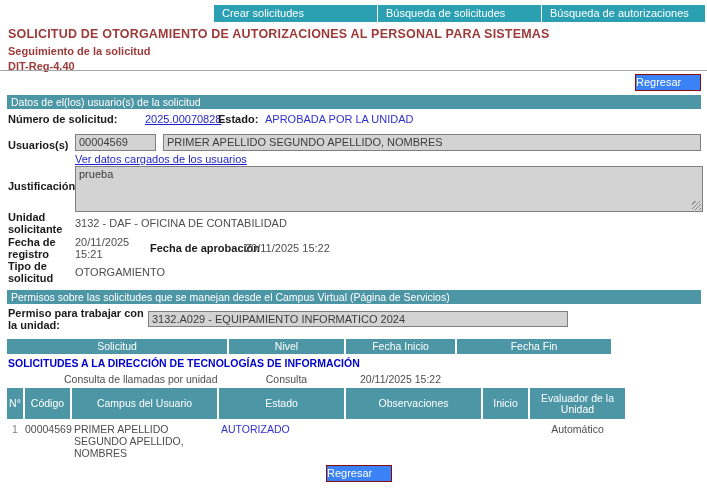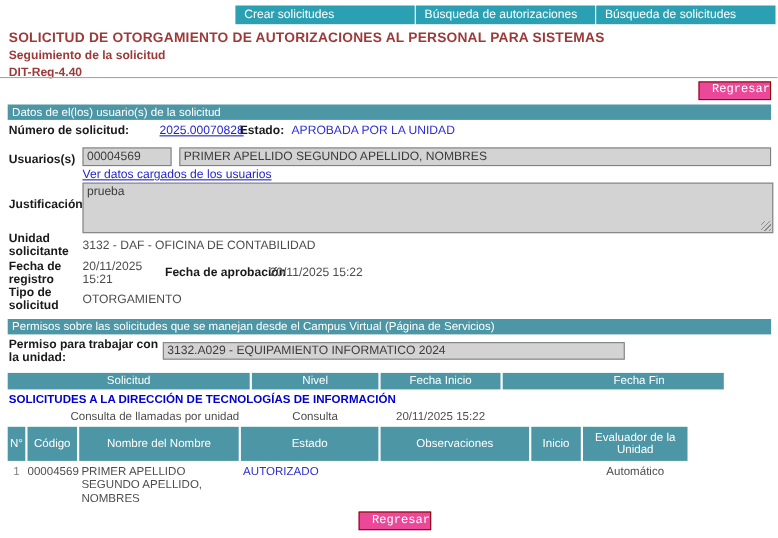--- a/index.html
+++ b/index.html
@@ -6,21 +6,21 @@
   body{width:707px;height:489px;position:relative;font-family:"Liberation Sans",sans-serif;font-size:11px;color:#1a1a1a;overflow:hidden;}
   .abs{position:absolute;}
   
   .nav{position:absolute;top:5px;left:214px;display:flex;gap:1px;}
   .nav-btn{width:163px;height:17px;background:#2ba0b3;color:#fff;box-sizing:border-box;padding:2px 0 0 8px;font-size:11px;cursor:pointer;}
   
   .page-title{position:absolute;top:27px;left:8px;color:#9c3a39;font-weight:bold;font-size:12.5px;letter-spacing:.2px;}
   .sub-title{position:absolute;top:45px;left:8px;color:#9c3a39;font-weight:bold;font-size:11px;}
   .reg-code{position:absolute;top:60px;left:8px;color:#9c3a39;font-weight:bold;font-size:11px;}
   .hr-line{position:absolute;top:70px;left:0;width:707px;height:1px;background:#a6a6a6;}
-  .btn-red{background:#ec4899;border:1px solid #8a0a0a;color:#fff;text-align:right;font-size:11px;line-height:14px;box-sizing:border-box;cursor:pointer;font-family:Liberation Mono, monospace;}
+  .btn-red{background:#3b82f6;border:1px solid #8a0a0a;color:#fff;text-align:left;font-size:11px;line-height:14px;box-sizing:border-box;cursor:pointer;}
   .btn-back-top{position:absolute;top:74px;left:635px;width:66px;height:17px;}
   .btn-back-bottom{position:absolute;top:465px;left:326px;width:66px;height:17px;}
   
   .section-bar{position:absolute;left:7px;width:694px;height:14px;background:#4d96a5;color:#fff;font-size:10.5px;line-height:14px;padding-left:4px;box-sizing:border-box;}
   .bar-users{top:95px;}
   .bar-perms{top:290px;}
   
   .lbl{font-weight:bold;color:#1a1a1a;}
   .val{color:#4d4d4d;}
   .link{color:#1f1fcb;text-decoration:underline;cursor:pointer;}
@@ -45,42 +45,42 @@
   .val-faprob{top:242px;left:245px;}
   .lbl-tipo{top:260px;left:8px;width:62px;line-height:12px;}
   .val-tipo{top:266px;left:75px;}
   .lbl-permiso{top:307px;left:8px;width:140px;line-height:12px;}
   .inp-permiso{top:311px;left:148px;width:420px;height:16px;}
   
   .thead-row{display:flex;gap:2px;}
   .th{background:#4d96a5;color:#fff;font-size:10.5px;text-align:center;display:flex;align-items:center;justify-content:center;line-height:11px;}
   .t1{position:absolute;top:339px;left:7px;}
   .t1 .th{height:15px;}
-  .t1-c0{width:220px;} .t1-c1{width:115px;} .t1-c2{width:109px;} .t1-c3{width:154px;padding-left:47px;}
+  .t1-c0{width:220px;} .t1-c1{width:115px;} .t1-c2{width:109px;} .t1-c3{width:154px;}
   .t1-group{margin-top:3px;padding-left:1px;color:#0000cc;font-weight:bold;font-size:10.5px;}
   .t1-datarow{display:flex;gap:2px;margin-top:4px;color:#4d4d4d;font-size:10.5px;}
   .t1-datarow .td{text-align:center;}
   .t1-datarow .td-first{text-align:left;padding-left:57px;box-sizing:border-box;}
   .t2{position:absolute;top:388px;left:7px;}
   .t2 .th{height:31px;padding:0 2px;box-sizing:border-box;}
   .t2-c0{width:16px;} .t2-c1{width:45px;} .t2-c2{width:145px;} .t2-c3{width:125px;} .t2-c4{width:135px;} .t2-c5{width:45px;} .t2-c6{width:95px;}
   .t2-datarow{display:flex;gap:2px;margin-top:4px;font-size:10.5px;color:#4d4d4d;align-items:flex-start;}
   .t2-datarow .td{box-sizing:border-box;line-height:12px;}
   .td-center{text-align:center;}
   .td-left{text-align:left;padding-left:2px;}
   .row-index{color:#808080;}
   .estado-auth{color:#2f2fd3;}
 </style>
 </head>
 <body>
 
 <div class="nav">
   <div class="nav-btn">Crear solicitudes</div>
+  <div class="nav-btn">Búsqueda de solicitudes</div>
   <div class="nav-btn">Búsqueda de autorizaciones</div>
-  <div class="nav-btn">Búsqueda de solicitudes</div>
 </div>
 
 <div class="page-title">SOLICITUD DE OTORGAMIENTO DE AUTORIZACIONES AL PERSONAL PARA SISTEMAS</div>
 <div class="sub-title">Seguimiento de la solicitud</div>
 <div class="reg-code">DIT-Reg-4.40</div>
 <div class="hr-line"></div>
 <div class="btn-red btn-back-top">Regresar</div>
 
 <div class="section-bar bar-users">Datos de el(los) usuario(s) de la solicitud</div>
 
@@ -128,21 +128,21 @@
     <div class="td td-first t1-c0">Consulta de llamadas por unidad</div>
     <div class="td t1-c1">Consulta</div>
     <div class="td t1-c2">20/11/2025 15:22</div>
   </div>
 </div>
 
 <div class="t2">
   <div class="thead-row">
     <div class="th t2-c0">N°</div>
     <div class="th t2-c1">Código</div>
-    <div class="th t2-c2">Nombre del Nombre</div>
+    <div class="th t2-c2">Campus del Usuario</div>
     <div class="th t2-c3">Estado</div>
     <div class="th t2-c4">Observaciones</div>
     <div class="th t2-c5">Inicio</div>
     <div class="th t2-c6">Evaluador de la Unidad</div>
   </div>
   <div class="t2-datarow">
     <div class="td td-center row-index t2-c0">1</div>
     <div class="td td-center t2-c1">00004569</div>
     <div class="td td-left t2-c2">PRIMER APELLIDO SEGUNDO APELLIDO, NOMBRES</div>
     <div class="td td-left estado-auth t2-c3">AUTORIZADO</div>

